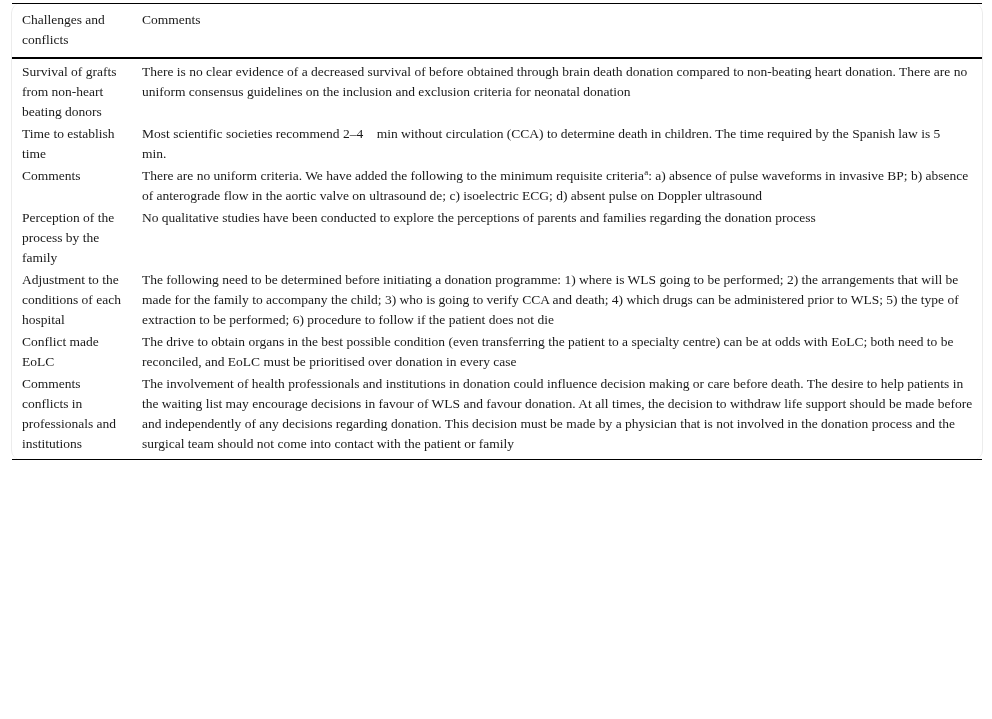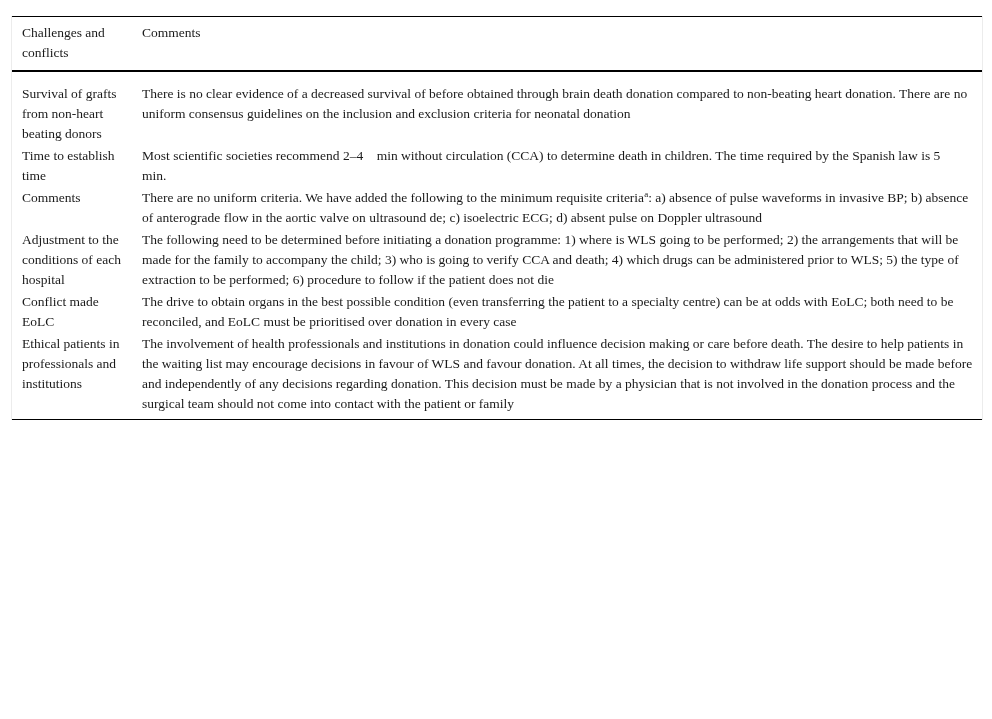--- a/index.html
+++ b/index.html
@@ -6,24 +6,25 @@
       margin: 0;
       padding: 0;
       background: #ffffff;
       width: 992px;
       height: 719px;
       overflow: hidden;
     }
     .frame {
       position: absolute;
       left: 11px;
-      top: 16px;
+      top: 3px;
       width: 970px;
       border-left: 1px solid #ececec;
       border-right: 1px solid #ececec;
+      border-radius: 10px;
     }
     table {
       width: 100%;
       border-collapse: collapse;
       font-family: "Liberation Serif", "DejaVu Serif", serif;
       font-size: 13.5px;
       line-height: 20px;
       color: #1a1a1a;
     }
     thead tr {
@@ -36,21 +37,21 @@
     th {
       font-weight: normal;
       text-align: left;
       vertical-align: top;
       padding: 6px 8px 7px 10px;
     }
     td {
       vertical-align: top;
       padding: 2px 8px 0px 10px;
     }
-    tbody tr:first-child td { padding-top: 12px; }
+    tbody tr:first-child td { padding-top: 3px; }
     tbody tr:last-child td { padding-bottom: 5px; }
     .col1 { width: 102px; }
     sup { font-size: 9px; line-height: 0; vertical-align: 5px; }
   </style>
 </head>
 <body>
 
 <div class="frame">
   <table>
     <thead>
@@ -66,26 +67,30 @@
       </tr>
       <tr>
         <td class="col1">Time to establish time</td>
         <td>Most scientific societies recommend 2–4 min without circulation (CCA) to determine death in children. The time required by the Spanish law is 5 min.</td>
       </tr>
       <tr>
         <td class="col1">Comments</td>
         <td><span>There are no uniform criteria. We have added the following to the minimum requisite criteria</span><sup>a</sup><span>: a) absence of pulse waveforms in invasive BP; b) absence of anterograde flow in the aortic valve on ultrasound de; c) isoelectric ECG; d) absent pulse on Doppler ultrasound</span></td>
       </tr>
       <tr>
+        <td class="col1">Perception of the process by the family</td>
+        <td>No qualitative studies have been conducted to explore the perceptions of parents and families regarding the donation process</td>
+      </tr>
+      <tr>
         <td class="col1">Adjustment to the conditions of each hospital</td>
         <td>The following need to be determined before initiating a donation programme: 1) where is WLS going to be performed; 2) the arrangements that will be made for the family to accompany the child; 3) who is going to verify CCA and death; 4) which drugs can be administered prior to WLS; 5) the type of extraction to be performed; 6) procedure to follow if the patient does not die</td>
       </tr>
       <tr>
         <td class="col1">Conflict made EoLC</td>
         <td>The drive to obtain organs in the best possible condition (even transferring the patient to a specialty centre) can be at odds with EoLC; both need to be reconciled, and EoLC must be prioritised over donation in every case</td>
       </tr>
       <tr>
-        <td class="col1">Ethical patients in professionals and institutions</td>
+        <td class="col1">Comments conflicts in professionals and institutions</td>
         <td>The involvement of health professionals and institutions in donation could influence decision making or care before death. The desire to help patients in the waiting list may encourage decisions in favour of WLS and favour donation. At all times, the decision to withdraw life support should be made before and independently of any decisions regarding donation. This decision must be made by a physician that is not involved in the donation process and the surgical team should not come into contact with the patient or family</td>
       </tr>
     </tbody>
   </table>
 </div>
 
 </body></html>

